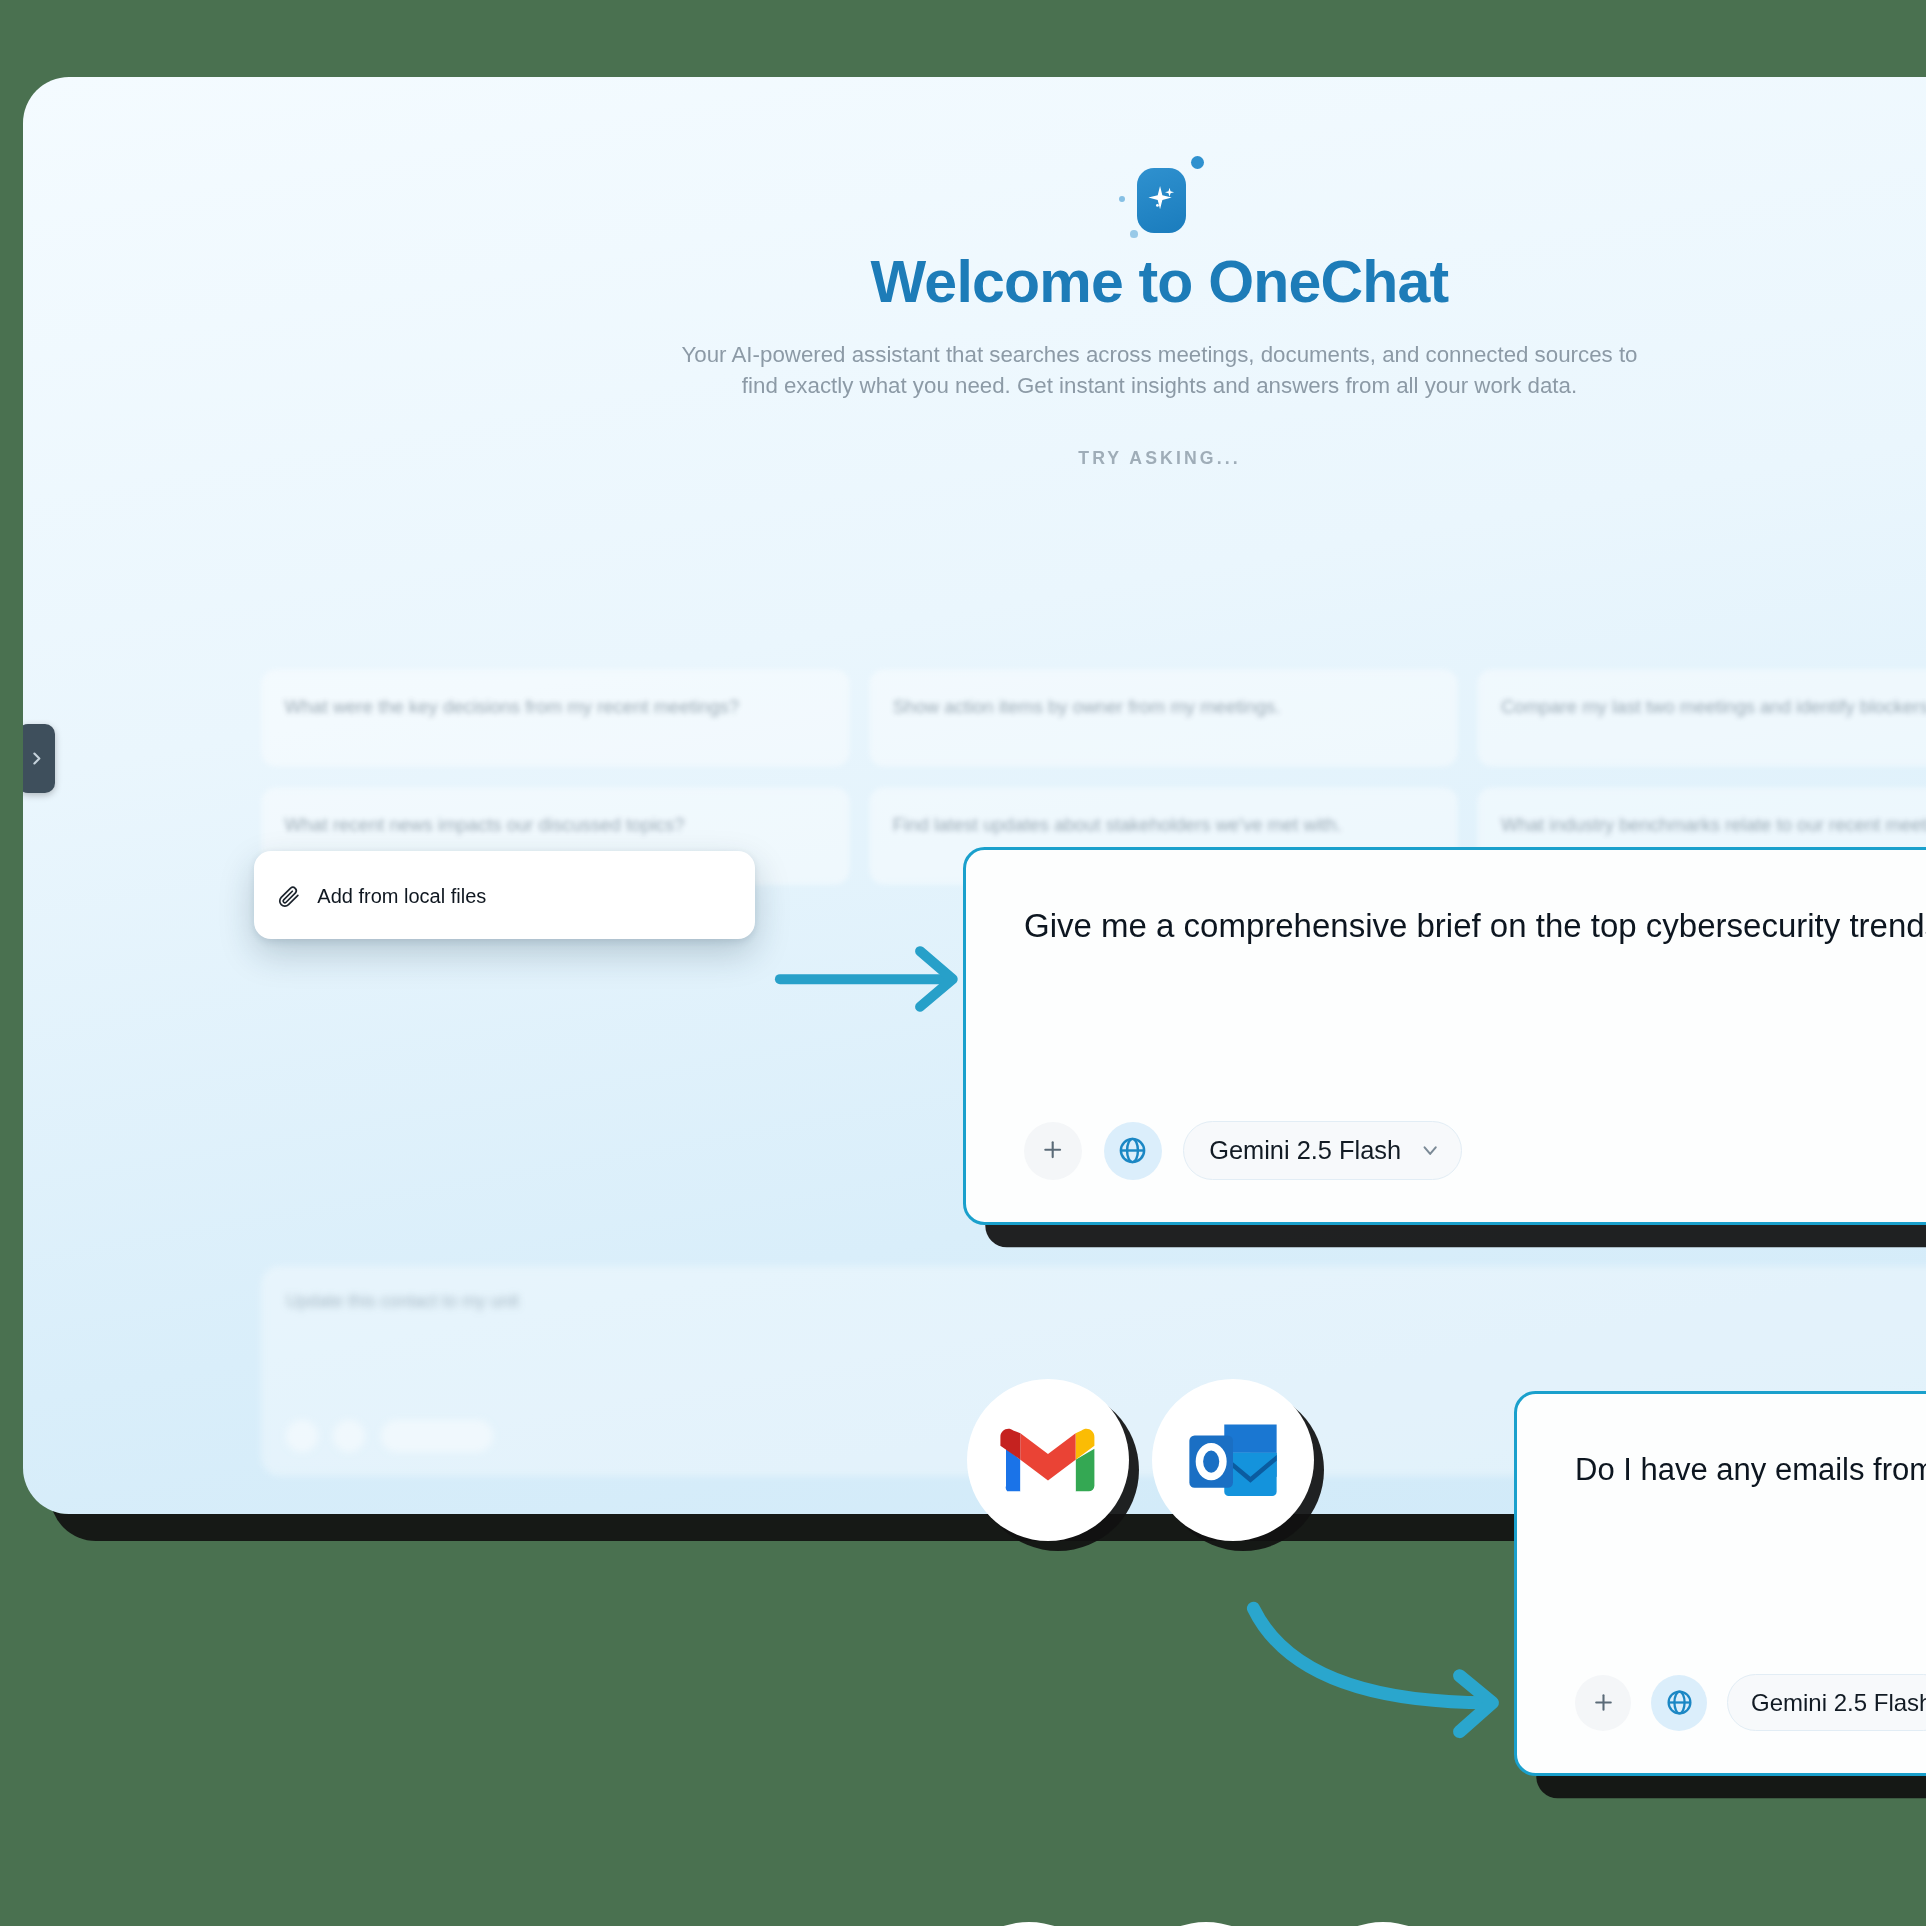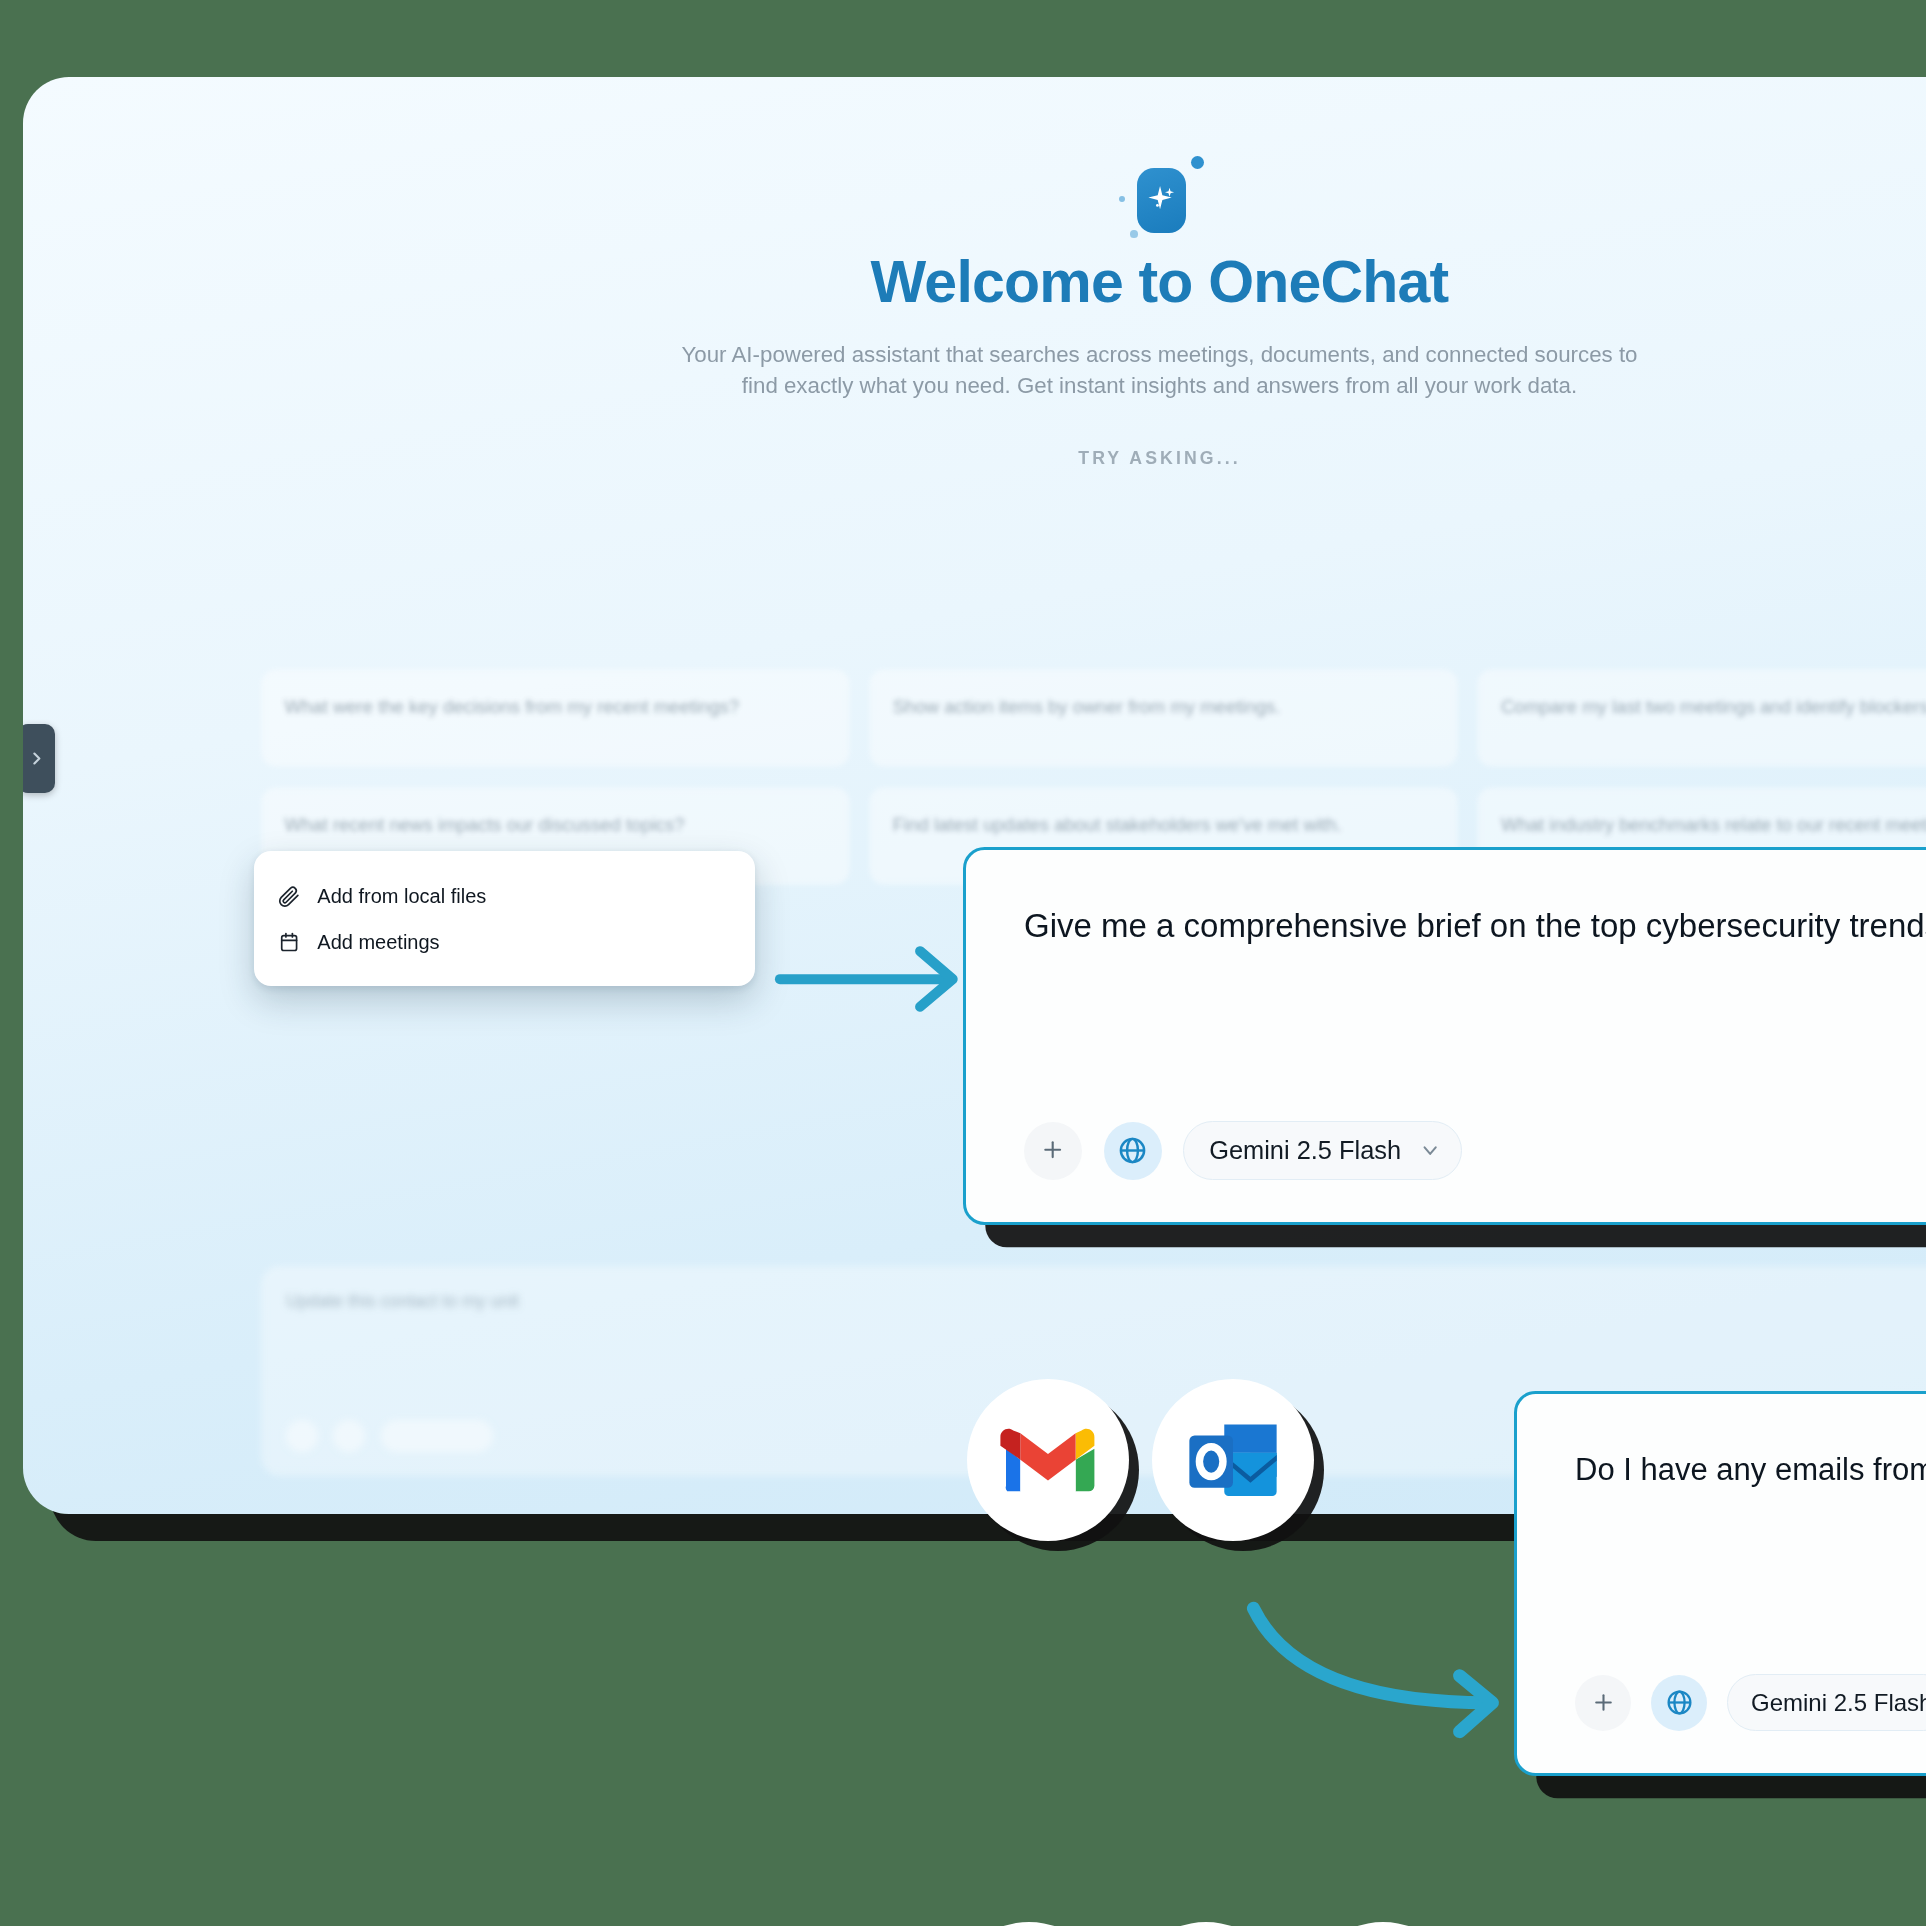--- a/index.html
+++ b/index.html
@@ -247,31 +247,20 @@
   <div class="menu">
     <div class="menu-item">
       <span class="menu-icon">
         <svg viewBox="0 0 24 24" fill="none" stroke="#1b232c" stroke-width="1.8" stroke-linecap="round" stroke-linejoin="round">
           <path d="M21.4 11.1 11.3 21.2a5.5 5.5 0 0 1-7.8-7.8L13.6 3.3a3.7 3.7 0 0 1 5.2 5.2L8.7 18.6a1.8 1.8 0 0 1-2.6-2.6l9.3-9.3"></path>
         </svg>
       </span>
       <span>Add from local files</span>
     </div>
 
-    <div class="menu-item">
-      <span class="menu-icon">
-        <svg viewBox="0 0 24 24" fill="none" stroke="#1b232c" stroke-width="1.8" stroke-linecap="round" stroke-linejoin="round">
-          <rect x="4" y="5" width="16" height="16" rx="2.2"></rect>
-          <line x1="4" y1="10" x2="20" y2="10"></line>
-          <line x1="8.5" y1="2.8" x2="8.5" y2="6.4"></line>
-          <line x1="15.5" y1="2.8" x2="15.5" y2="6.4"></line>
-        </svg>
-      </span>
-      <span>Add meetings</span>
-    </div>
 
 
   </div>
 
   <div class="arrow" style="left:770px; top:930px; width:208px; height:96px;">
     <svg viewBox="0 0 540 250" width="208" height="96" fill="none" stroke="#27a0c9" stroke-width="26" stroke-linecap="round" stroke-linejoin="round">
       <line x1="25" y1="128" x2="470" y2="128"></line>
       <polyline points="390,55 475,128 390,200"></polyline>
     </svg>
   </div>

